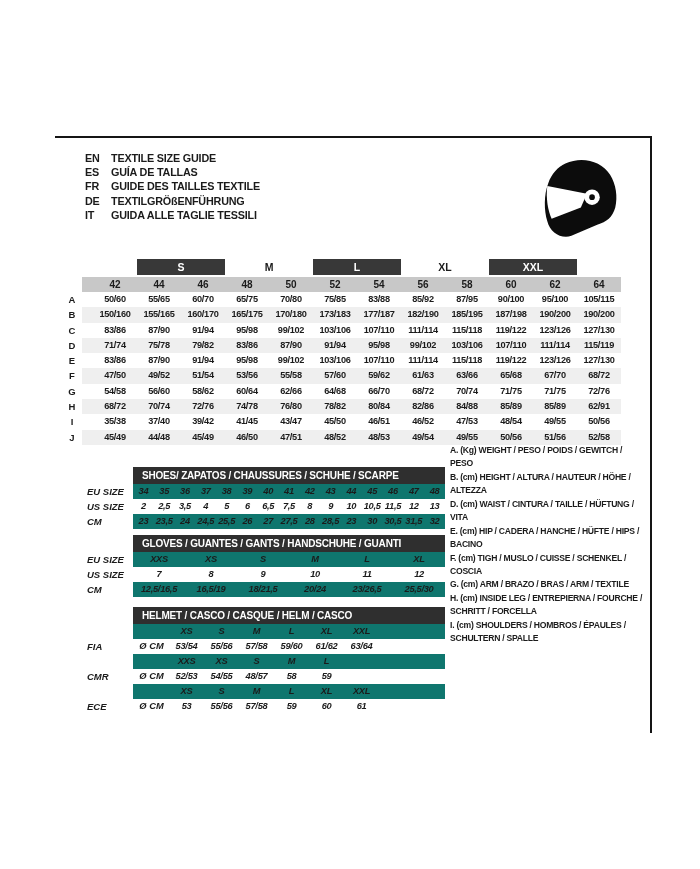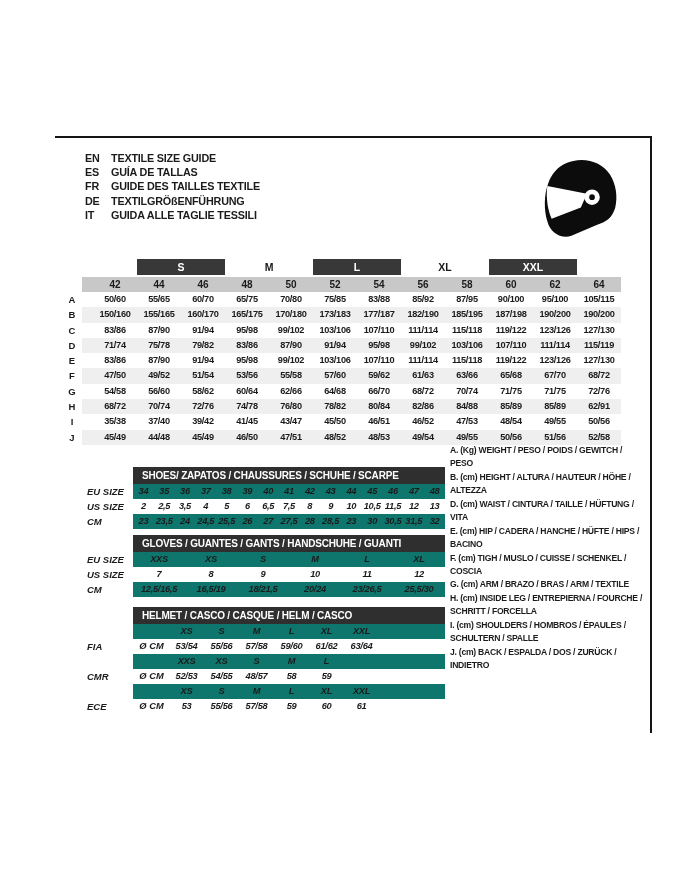--- a/index.html
+++ b/index.html
@@ -467,15 +467,14 @@
 
   <div class="legend">
       <div class="legitem">A. (Kg) WEIGHT / PESO / POIDS / GEWITCH / PESO</div>
       <div class="legitem">B. (cm) HEIGHT / ALTURA / HAUTEUR / HÖHE / ALTEZZA</div>
       <div class="legitem">D. (cm) WAIST / CINTURA / TAILLE / HÜFTUNG / VITA</div>
       <div class="legitem">E. (cm) HIP / CADERA / HANCHE / HÜFTE / HIPS / BACINO</div>
       <div class="legitem">F. (cm) TIGH / MUSLO / CUISSE / SCHENKEL / COSCIA</div>
       <div class="legitem">G. (cm) ARM / BRAZO / BRAS / ARM / TEXTILE</div>
       <div class="legitem">H. (cm) INSIDE LEG / ENTREPIERNA / FOURCHE / SCHRITT / FORCELLA</div>
       <div class="legitem">I. (cm) SHOULDERS / HOMBROS / ÉPAULES / SCHULTERN / SPALLE</div>
-      <div class="legitem">J. (cm) BACK / ESPALDA / DOS / ZURÜCK / INDIETRO</div>
     </div>
 </div>
 
 </body></html>

